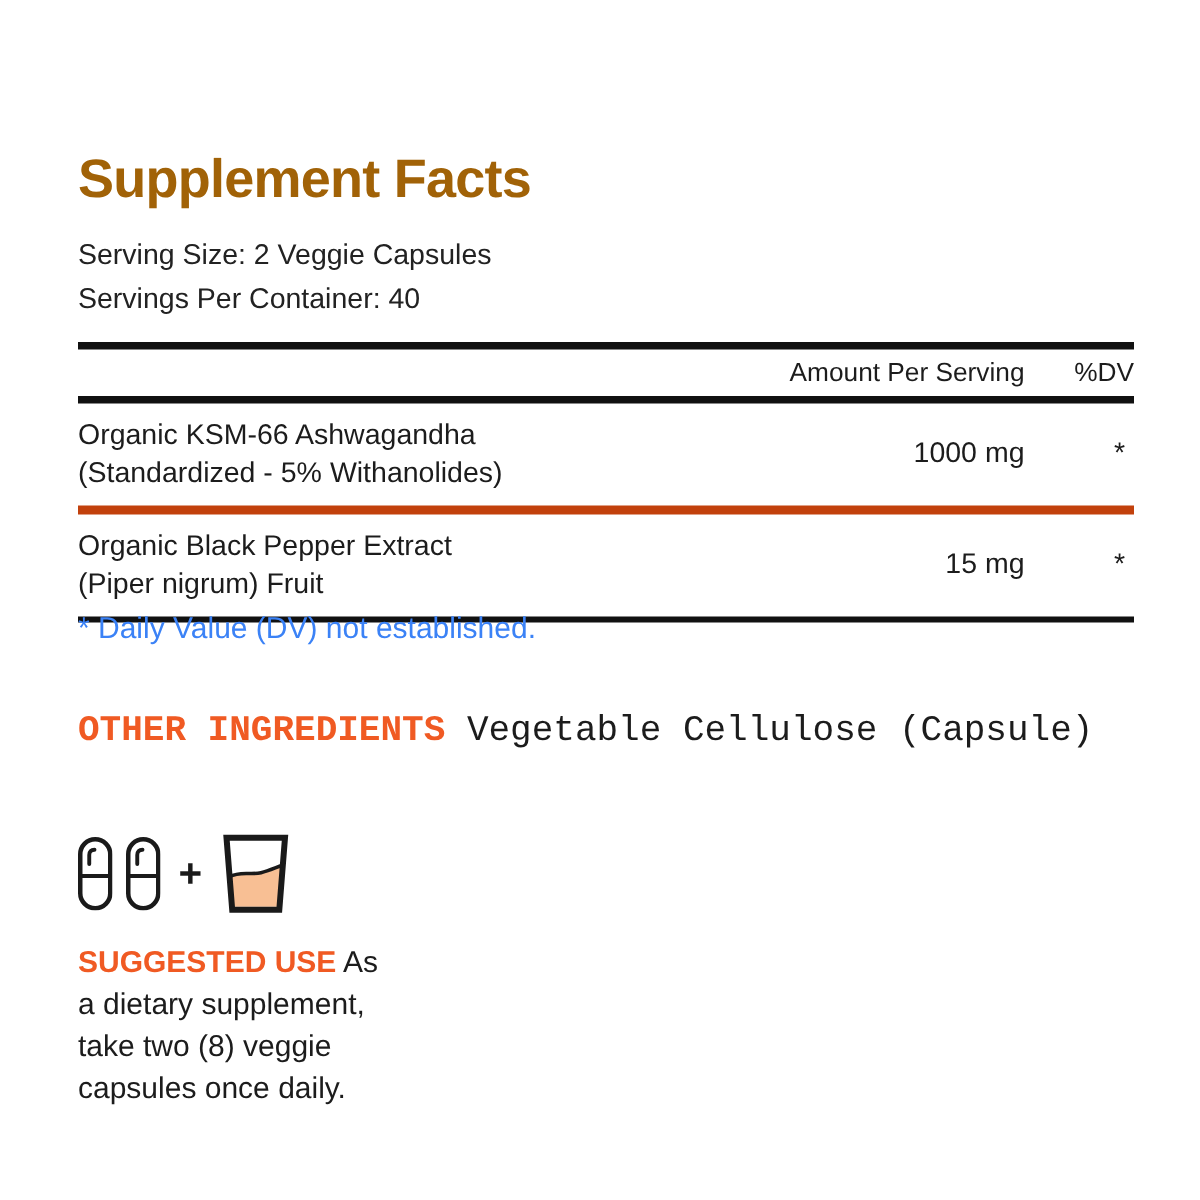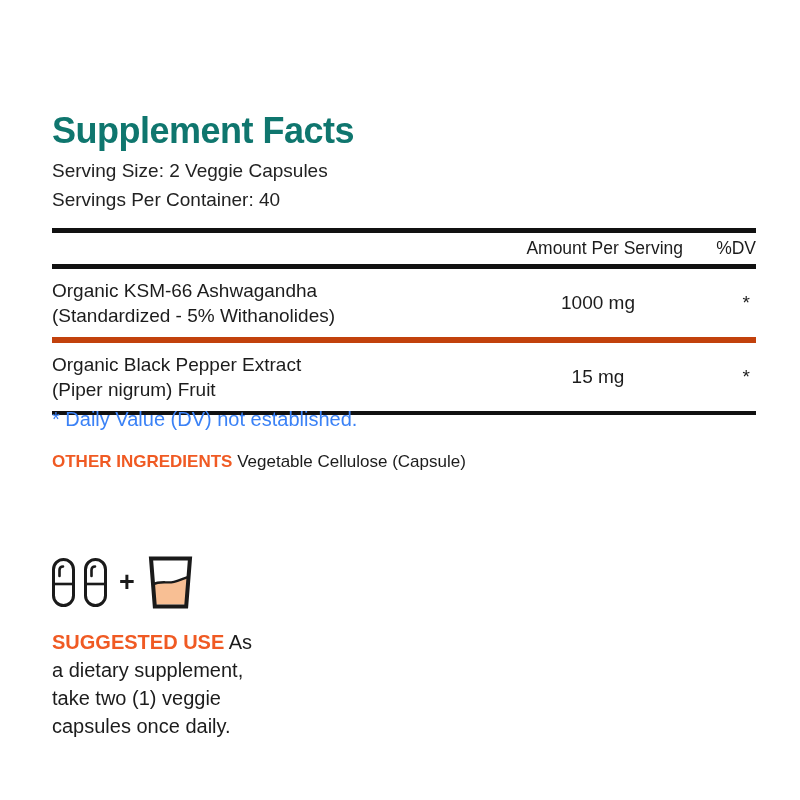--- a/index.html
+++ b/index.html
@@ -12,22 +12,21 @@
     overflow: hidden;
   }
   .page { position: absolute; inset: 0; background: #fff; }
   .section { position: absolute; left: 52px; width: 704px; }
 
   .title {
     top: 98px;
     font-size: 36px;
     font-weight: 700;
     letter-spacing: -0.5px;
-    color: #0f766e;
-    margin-top: 12px;
+    color: #a16207;
   }
   .serving {
     top: 156px;
     font-size: 19px;
     line-height: 29px;
     color: #222222;
   }
 
   .facts-table { top: 228px; }
   .bar-thick { height: 5px; background: #111111; }
@@ -42,26 +41,26 @@
   .col-spacer { flex: 1; }
   .col-amount { width: 170px; text-align: right; }
   .col-dv { width: 73px; text-align: right; padding-left: 24px; }
   .facts-row {
     display: flex;
     align-items: center;
     padding: 9px 0;
   }
   .facts-row.row-divider { border-bottom: 6px solid #c2410c; }
   .row-name { flex: 1; font-size: 19px; line-height: 25px; color: #1c1c1c; }
-  .row-amount { width: 170px; text-align: center; font-size: 19px; }
+  .row-amount { width: 170px; text-align: right; font-size: 19px; }
   .row-dv { width: 73px; text-align: right; font-size: 19px; padding-right: 6px; }
 
   .footnote { top: 408px; font-size: 20px; color: #3b82f6; }
 
-  .other-ingredients { top: 452px; font-size: 17px; }
+  .other-ingredients { top: 474px; font-size: 24px; font-family: Liberation Mono, monospace; }
   .other-ingredients .oi-label { color: #f05a23; font-weight: 700; }
 
   .icons-row {
     top: 556px;
     display: flex;
     align-items: center;
   }
   .icons-row svg { display: block; }
   .capsule-icon { margin-right: 9px; }
   .plus-sign {
@@ -144,16 +143,16 @@
     <span class="plus-sign">+</span>
     <svg width="47" height="53" viewBox="0 0 47 53">
       <path d="M6 28.5 C 13 24.5, 20 27.5, 27 25.8 C 32.5 24.4, 37.5 22, 41.3 20.8 L 38.8 48.5 L 8.1 48.5 Z" fill="#f8bf94" stroke="none"></path>
       <path d="M4 2.5 L 43 2.5 L 39.2 50.5 L 7.8 50.5 Z" fill="none" stroke="#1a1a1a" stroke-width="4" stroke-linejoin="miter"></path>
       <path d="M6 28.5 C 13 24.5, 20 27.5, 27 25.8 C 32.5 24.4, 37.5 22, 41.3 20.8" fill="none" stroke="#1a1a1a" stroke-width="2.4"></path>
     </svg>
   </div>
 
   <p class="section suggested">
     <span class="su-label">SUGGESTED USE</span>
-    <span>As a dietary supplement, take two (1) veggie capsules once daily.</span>
+    <span>As a dietary supplement, take two (8) veggie capsules once daily.</span>
   </p>
 
 </div>
 
 </body></html>

